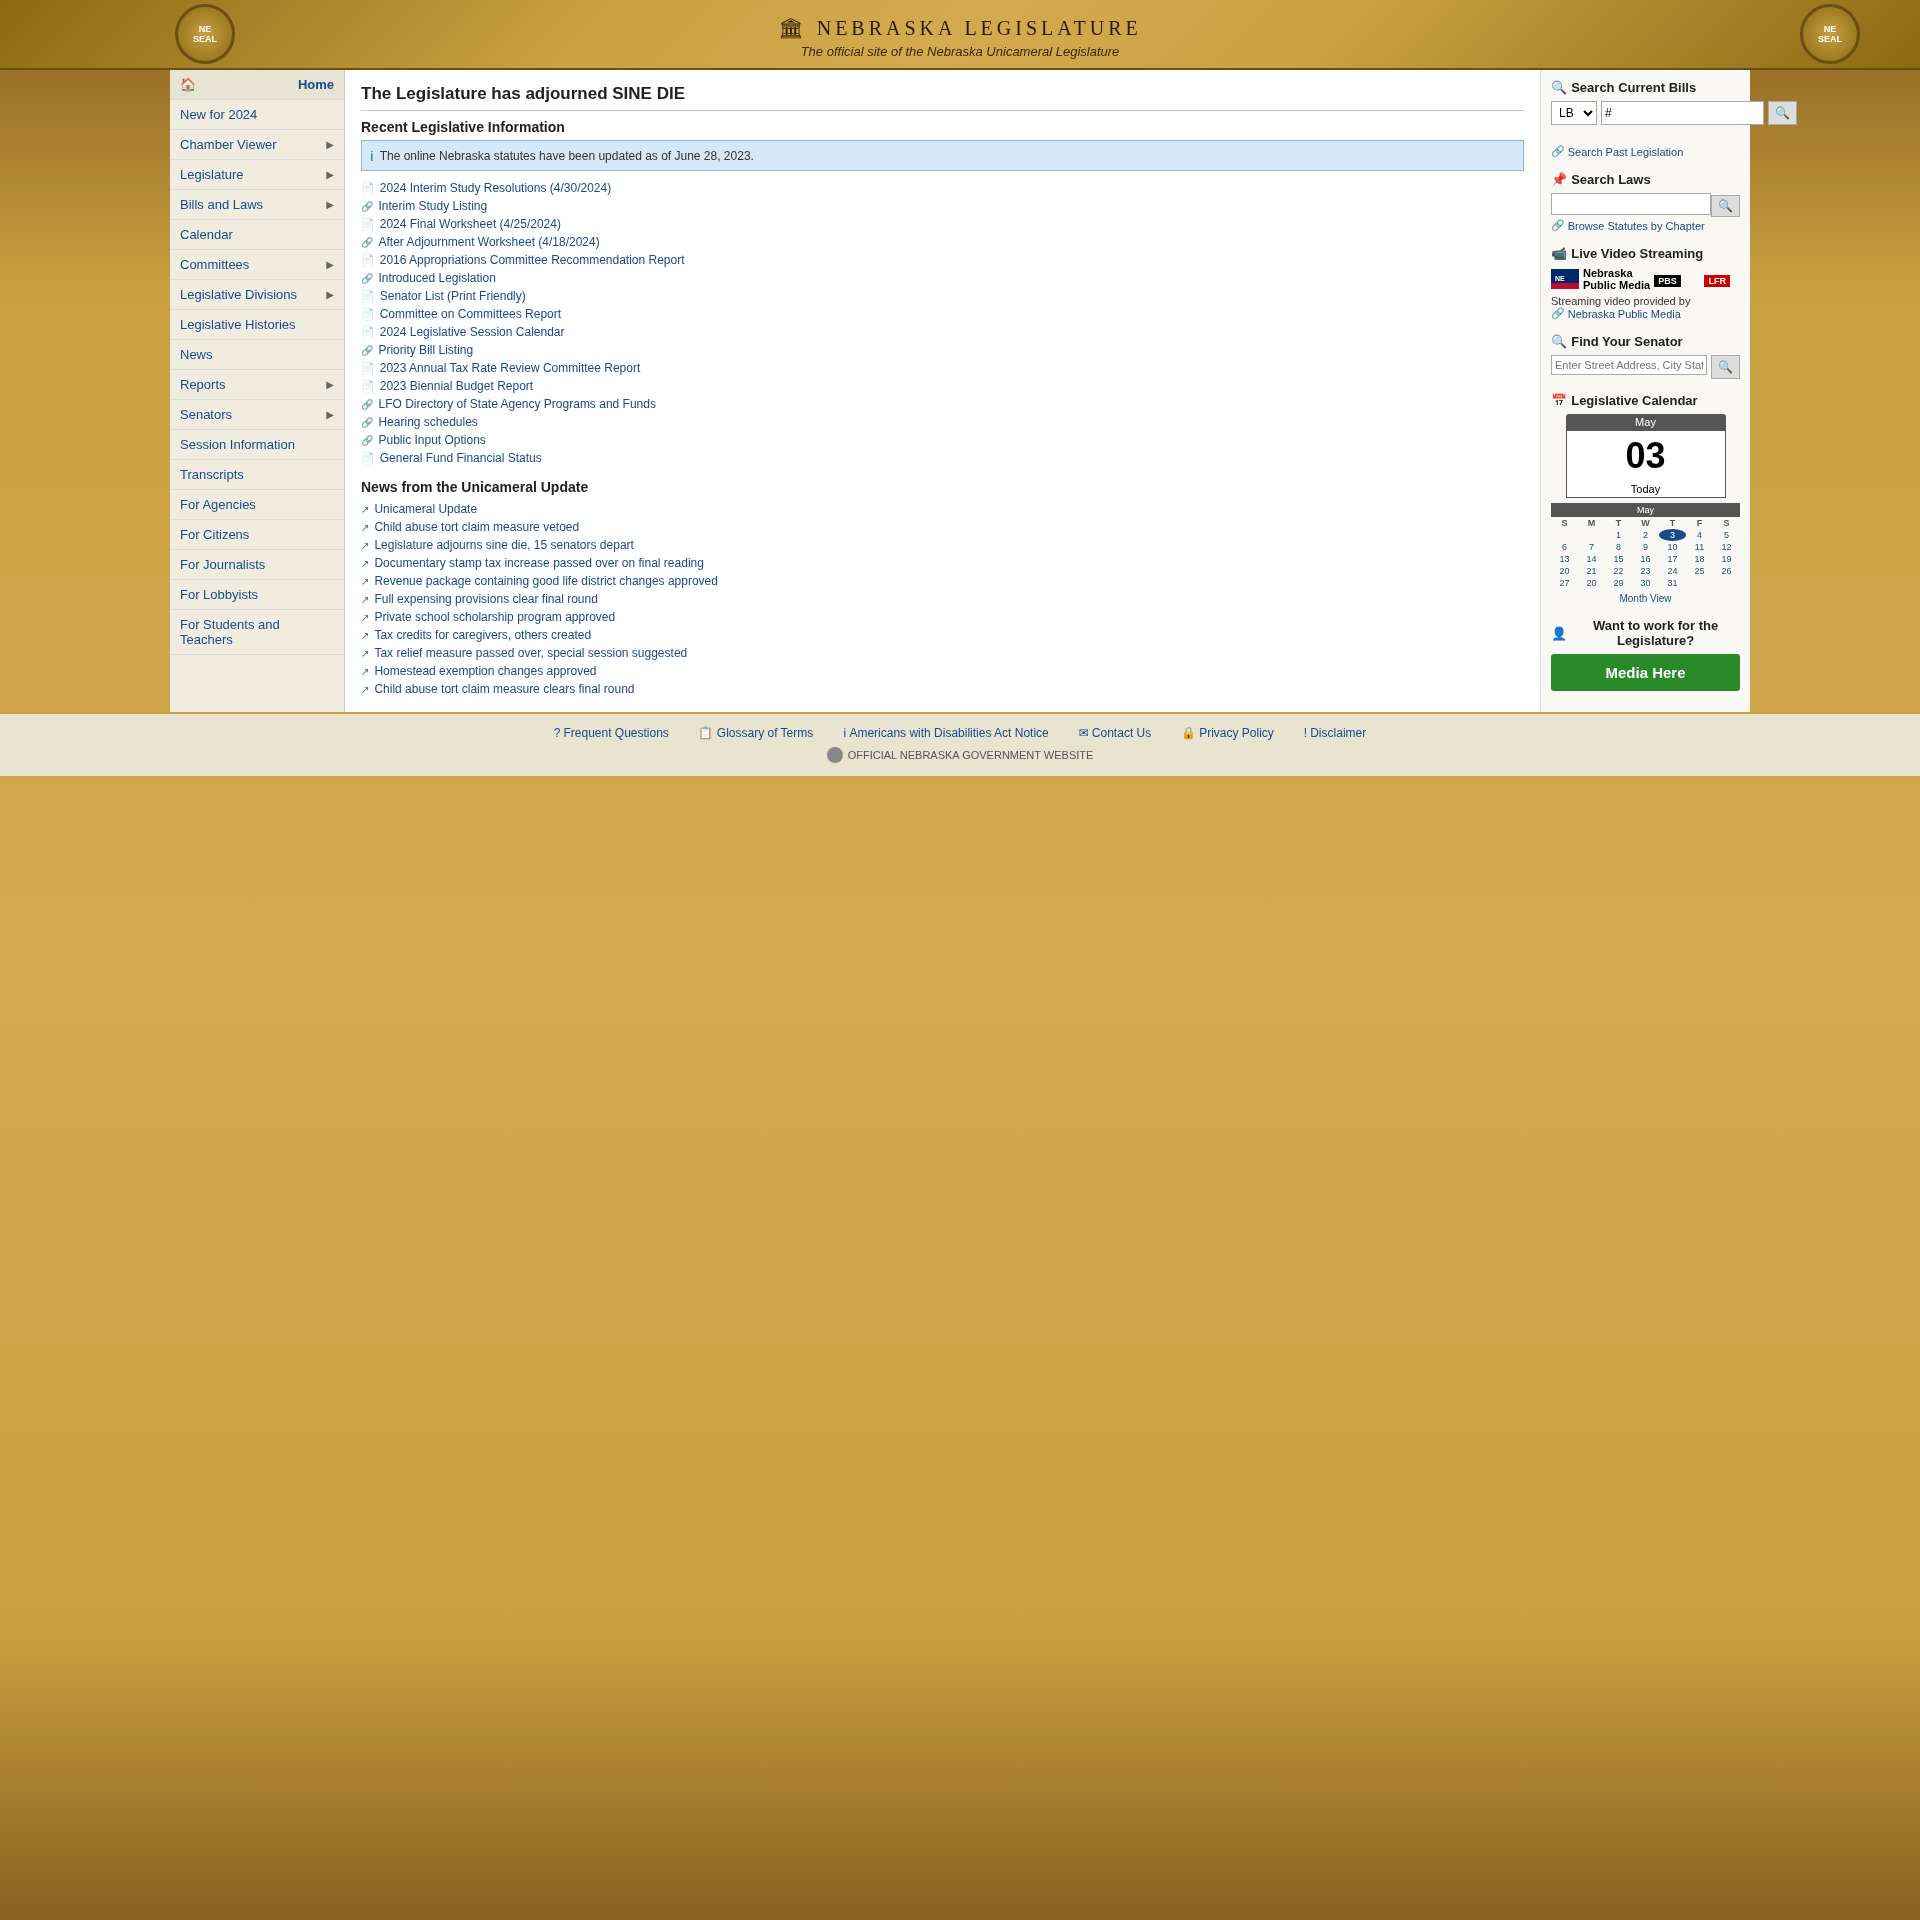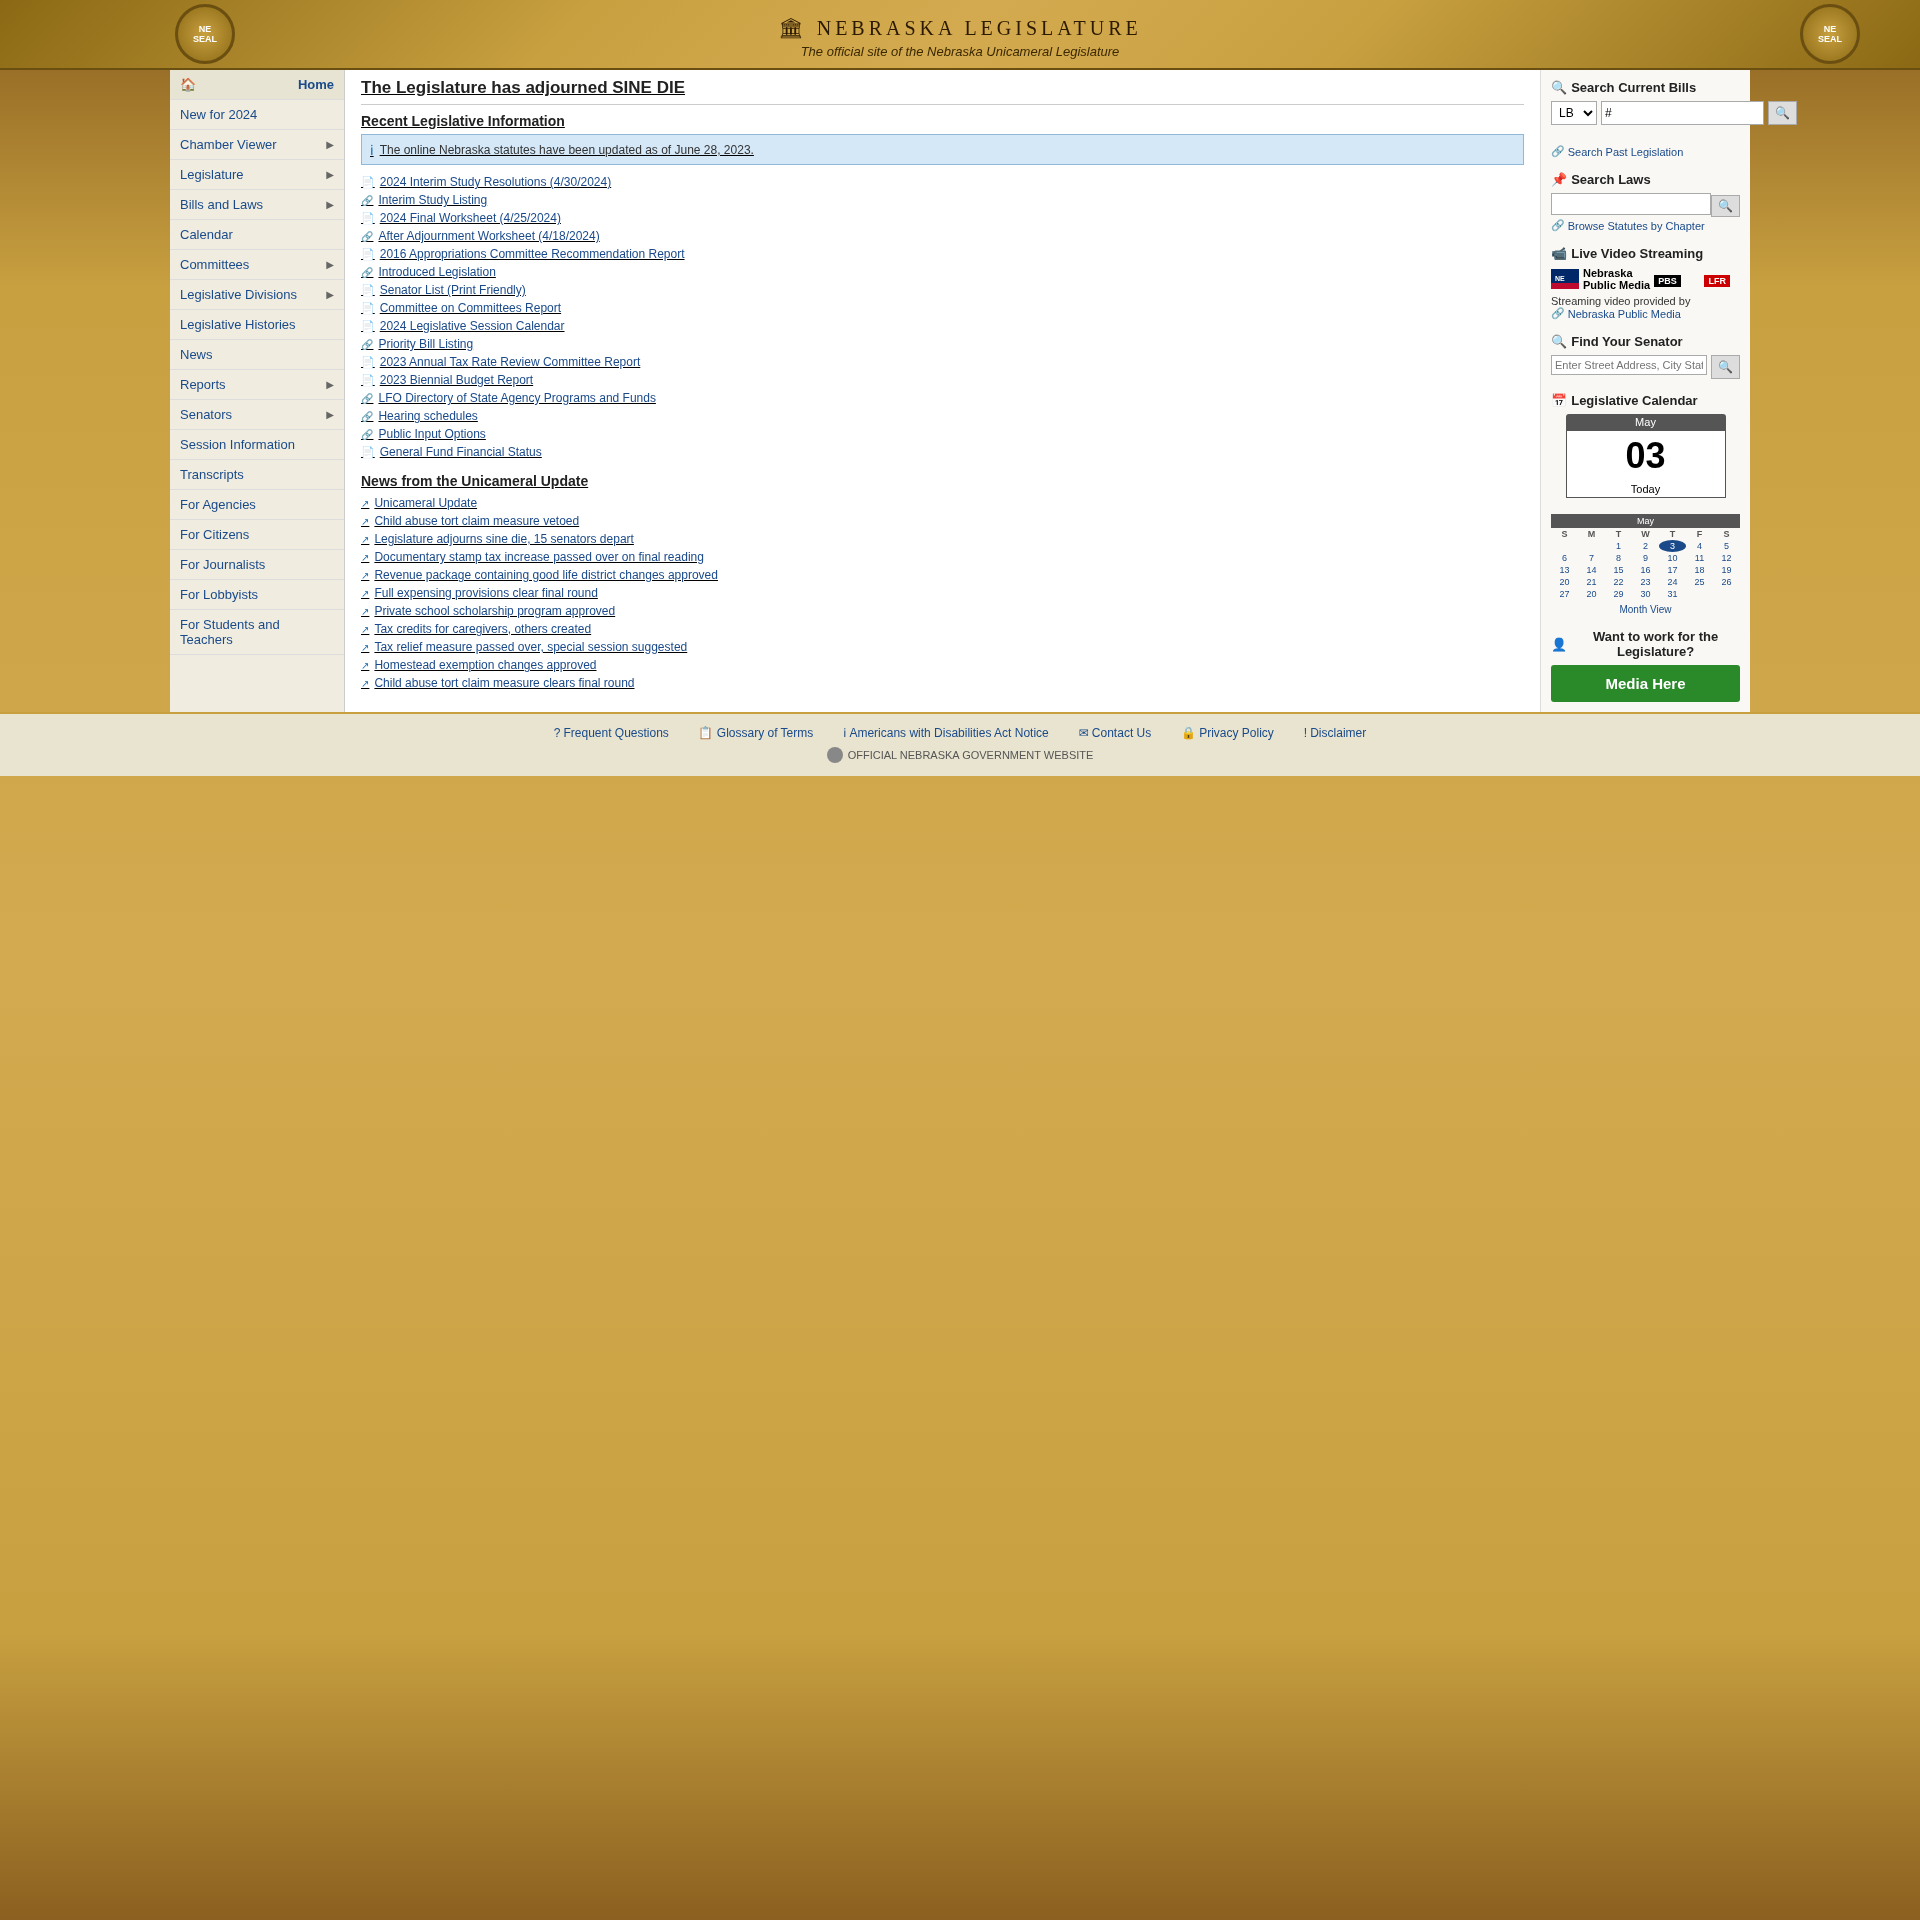--- a/index.html
+++ b/index.html
@@ -45,21 +45,21 @@
     .sidebar-item {
       display: flex; align-items: center; justify-content: space-between;
       padding: 7px 10px; border-bottom: 1px solid #ddd;
       cursor: pointer; color: #1a4a8a; text-decoration: none;
       font-size: 13px;
     }
     .sidebar-item.active { background: #e8e4d4; font-weight: bold; }
     .sidebar-arrow { font-size: 10px; color: #666; }
 
     
-    .main-content { flex: 1; padding: 8px 16px; background: #fff; text-decoration: underline; }
+    .main-content { flex: 1; padding: 14px 16px; background: #fff; }
     .main-title { font-size: 17px; font-weight: bold; color: #222; margin-bottom: 8px; border-bottom: 1px solid #ccc; padding-bottom: 6px; }
     .section-title { font-size: 14px; font-weight: bold; color: #222; margin: 8px 0 5px 0; }
 
     .info-bar { background: #d4e8f8; border: 1px solid #90b8d8; padding: 5px 8px; margin-bottom: 8px; font-size: 12px; color: #333; display: flex; align-items: center; gap: 6px; }
     .info-icon { color: #1a6aaa; font-size: 14px; }
 
     .link-list { list-style: none; margin: 0; padding: 0; }
     .link-list li { padding: 2px 0; display: flex; align-items: center; gap: 5px; }
     .link-list a { color: #1a4a8a; text-decoration: none; font-size: 12px; }
     .doc-icon { color: #666; font-size: 11px; }
@@ -86,21 +86,21 @@
     .pbs-badge { background: #000; color: #fff; padding: 1px 4px; font-size: 9px; font-weight: bold; margin-right: 20px; }
     .pbs-badge2 { background: #c00; color: #fff; padding: 1px 4px; font-size: 9px; font-weight: bold; }
     .streaming-text { font-size: 11px; color: #333; }
 
     
     .senator-input { width: 100%; padding: 3px; font-size: 11px; border: 1px solid #aaa; margin-bottom: 4px; }
 
     
     .cal-today { background: #555; color: #fff; text-align: center; padding: 2px 0; font-size: 11px; border-radius: 3px 3px 0 0; }
     .cal-date { background: #fff; border: 1px solid #555; text-align: center; font-size: 36px; font-weight: bold; padding: 4px 0; border-bottom: none; }
-    .cal-today-label { background: #fff; border: 1px solid #555; text-align: center; font-size: 11px; padding: 2px 2px; border-top: none; margin-bottom: 16px; }
+    .cal-today-label { background: #fff; border: 1px solid #555; text-align: center; font-size: 11px; padding: 2px 2px; border-top: none; margin-bottom: 5px; }
 
     .mini-cal { width: 100%; border-collapse: collapse; font-size: 10px; margin-bottom: 4px; }
     .mini-cal .cal-month-header { background: #555; color: #fff; text-align: center; padding: 2px; }
     .mini-cal th { text-align: center; padding: 1px 2px; font-size: 9px; color: #555; }
     .mini-cal td { text-align: center; padding: 1px 2px; cursor: pointer; color: #1a4a8a; font-size: 9px; }
     .mini-cal td.today-cell { background: #1a4a8a; color: #fff; border-radius: 50%; }
     .month-view-link { color: #1a4a8a; font-size: 10px; text-align: center; display: block; text-decoration: none; }
 
     
     .apply-section { text-align: center; margin-top: 8px; }

